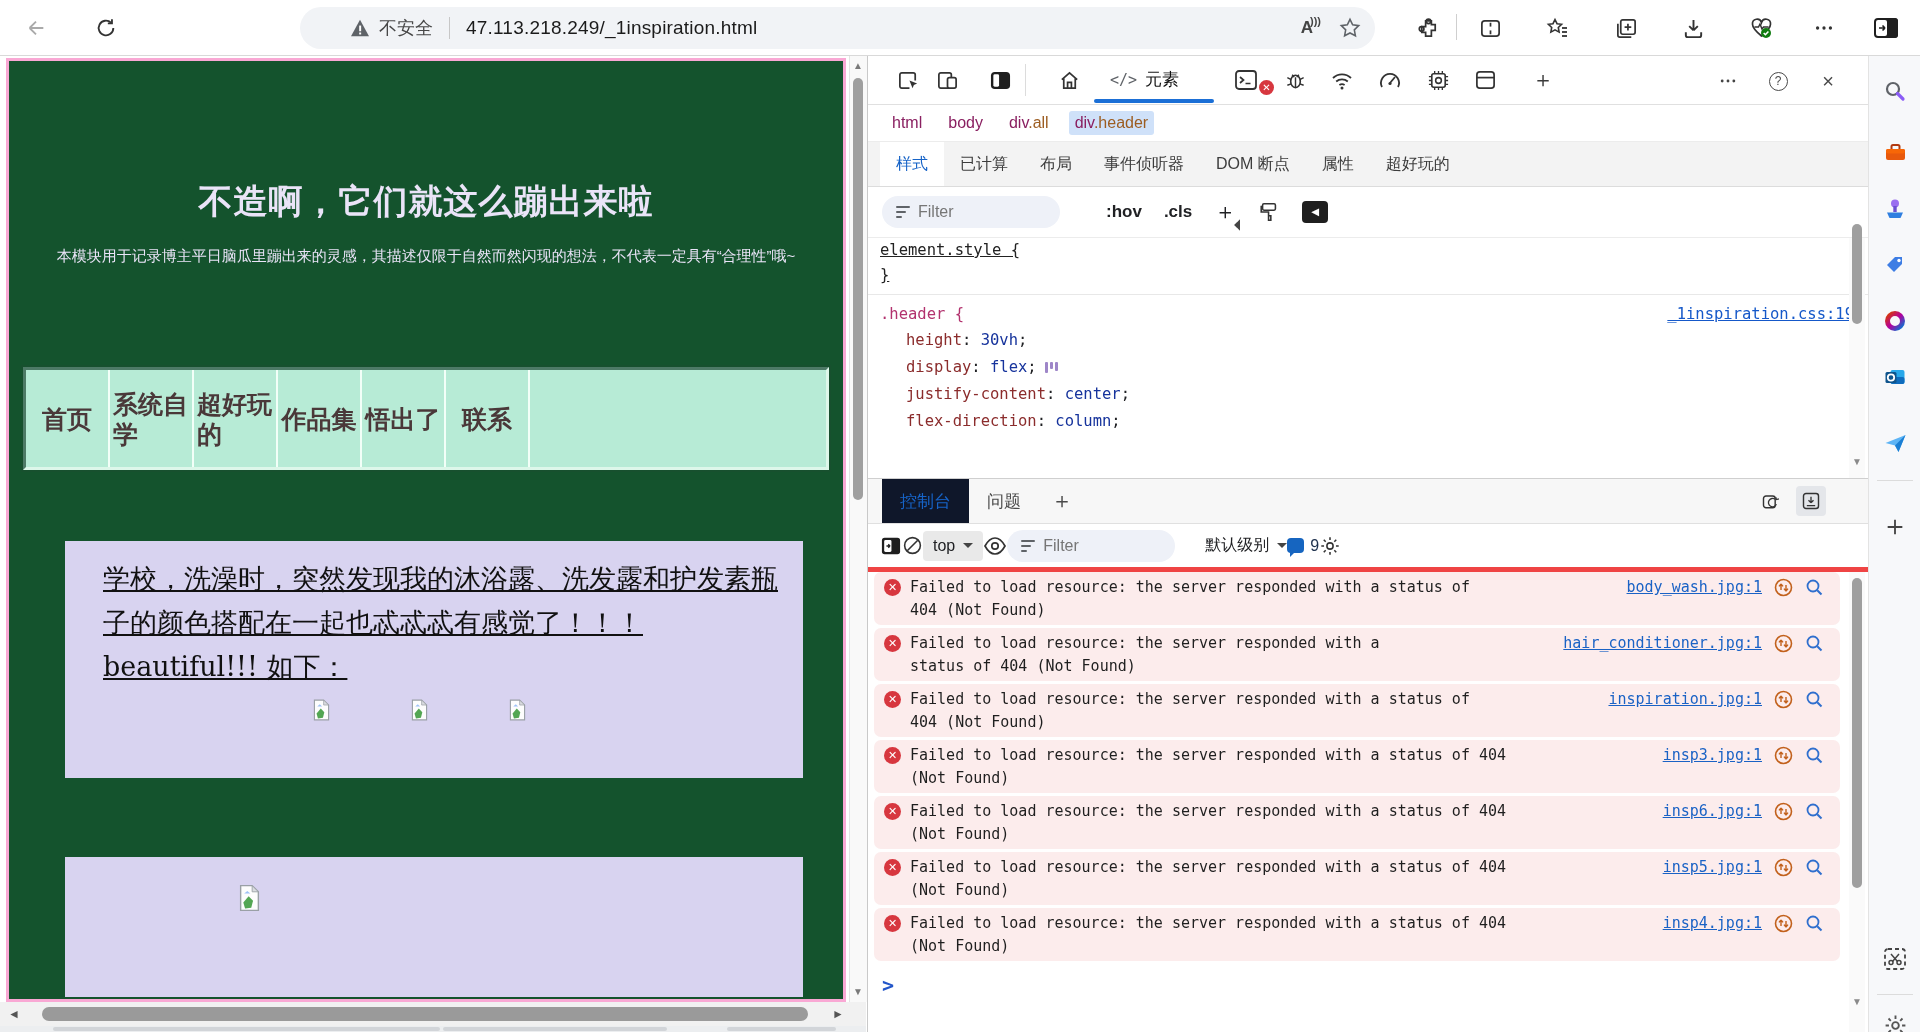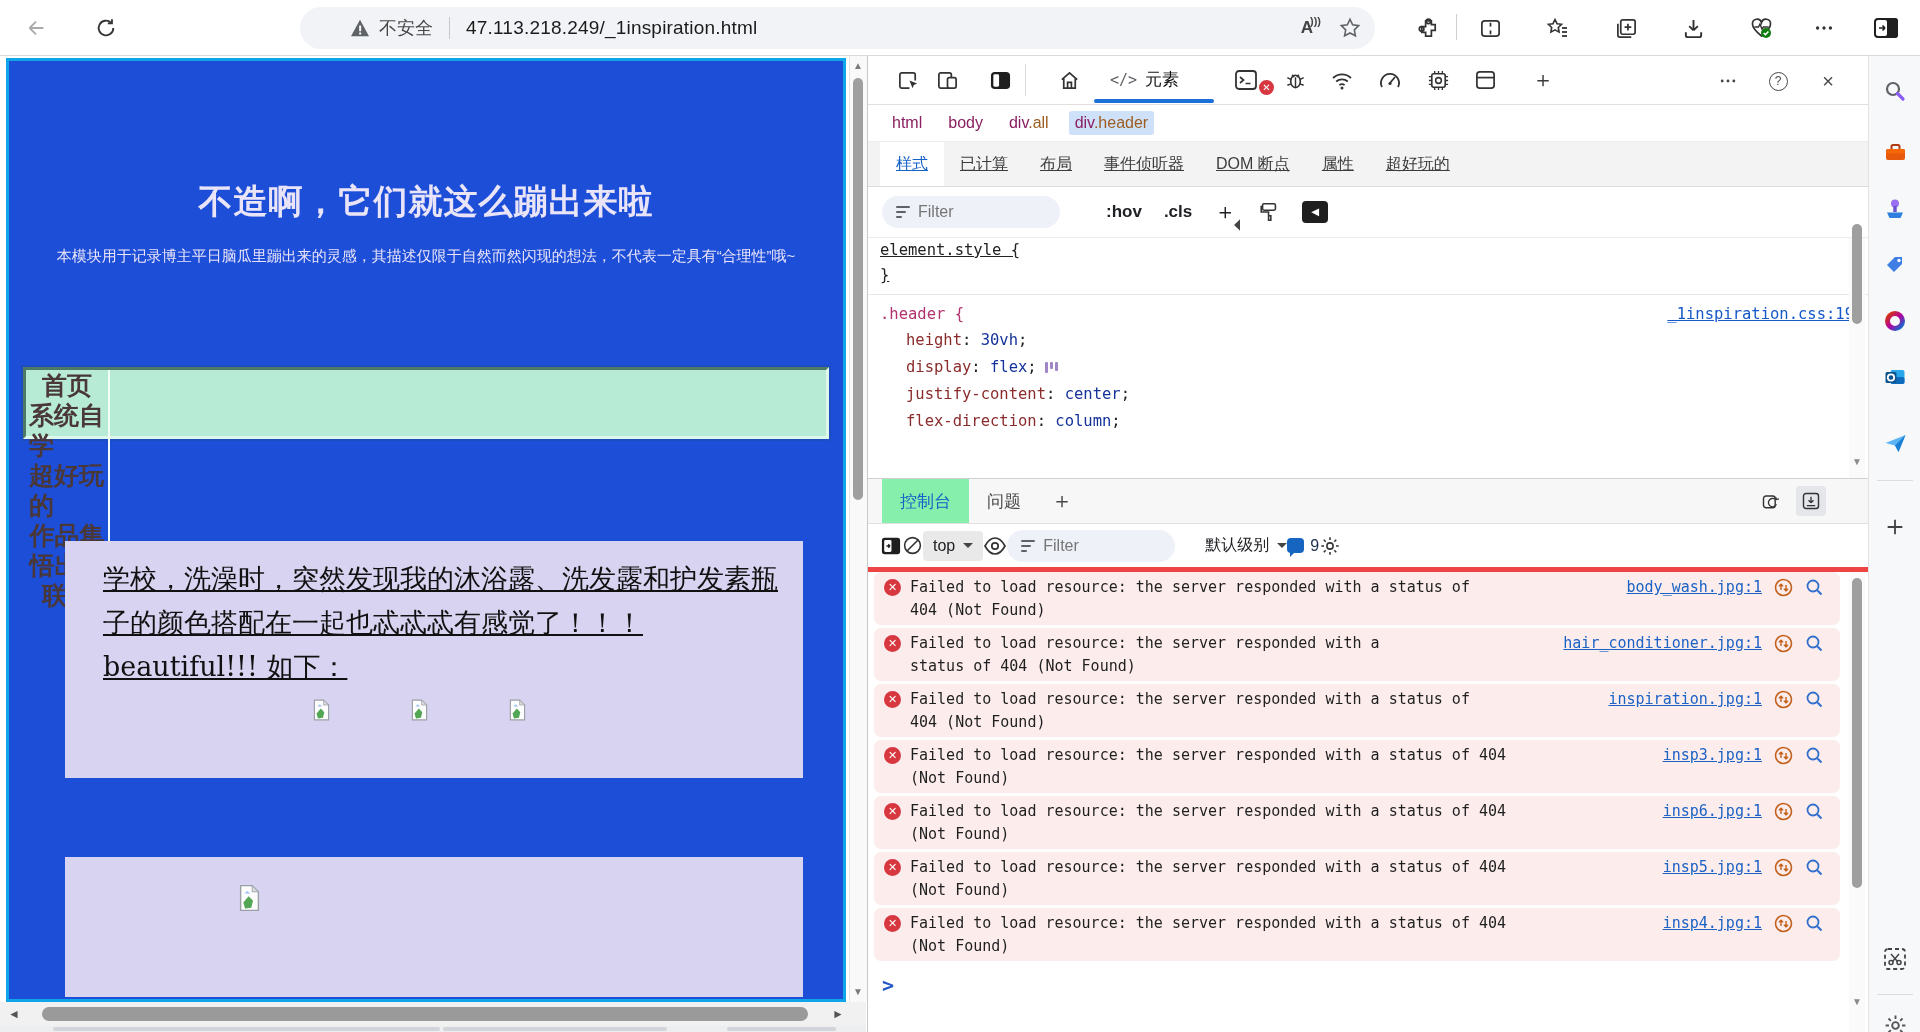--- a/index.html
+++ b/index.html
@@ -17,28 +17,28 @@
   .warn-tri{width:20px;height:18px;margin-left:36px;flex:none;}
   .sec-label{font-size:18px;color:#474747;margin-left:9px;}
   .pill-div{width:1px;height:22px;background:#c7c7c7;margin:0 16px;}
   .url-text{font-size:19px;color:#1b1b1b;letter-spacing:.2px;}
   .pill-right{margin-left:auto;display:flex;align-items:center;gap:26px;color:#444;}
   .read-aloud{font-size:17px;font-weight:bold;position:relative;}
   .read-aloud i{position:absolute;right:-8px;top:-3px;font-style:normal;font-size:11px;}
 
   
   .left-pane{position:absolute;left:0;top:56px;width:866px;height:976px;background:#fff;}
-  .webpage{position:absolute;left:6px;top:2px;width:840px;height:944px;background:#1d4ed8;
-           border:3px solid #0ea5e9;box-sizing:border-box;overflow:hidden;}
+  .webpage{position:absolute;left:6px;top:2px;width:840px;height:944px;background:#14532d;
+           border:3px solid #f9a8d4;box-sizing:border-box;overflow:hidden;}
   .pg-head{position:absolute;left:0;top:0;width:100%;text-align:center;color:#eae4f8;}
   .pg-title{margin-top:118px;font-size:34px;font-weight:bold;letter-spacing:1px;}
   .pg-sub{margin-top:22px;font-size:15px;font-weight:normal;}
-  .pg-nav{position:absolute;left:14px;right:14px;top:306px;height:72px;background:#b7ebd6;
+  .pg-nav{position:absolute;left:14px;right:14px;top:306px;height:103px;background:#b7ebd6;
           border:3px solid;border-color:#4d7a66 #ddf7ea #ddf7ea #4d7a66;box-sizing:border-box;
-          box-shadow:0 0 0 2px #27413624;display:flex;align-items:stretch;flex-direction:column;}
+          box-shadow:0 0 0 2px #27413624;display:flex;align-items:stretch;}
   .nav-cell{width:84px;flex:none;display:flex;align-items:center;justify-content:center;
             border-right:2px solid #f2fff8;color:#4a3839;font-size:25px;font-weight:bold;
             line-height:30px;text-align:left;word-break:break-all;padding:0 3px;box-sizing:border-box;cursor:pointer;}
   .nav-fill{flex:1;}
   .lav-box{position:absolute;background:#d8d3f0;}
   .box1{left:56px;top:480px;width:738px;height:237px;}
   .box2{left:56px;top:796px;width:738px;height:140px;}
   .hand{font-family:"DejaVu Serif",serif;color:#111;font-size:27px;line-height:44px;text-decoration:underline;}
   .box1-text{position:absolute;left:38px;top:16px;}
   .bimg{position:absolute;}
@@ -74,21 +74,21 @@
 
   .dt-crumbs{position:absolute;left:0;top:48px;width:100%;height:38px;border-bottom:1px solid #ececec;
              display:flex;align-items:center;padding-left:18px;box-sizing:border-box;font-size:16px;}
   .crumb{margin-right:14px;padding:3px 6px;border-radius:3px;cursor:pointer;}
   .crumb .ctag{color:#8a2061;}
   .crumb .ccls{color:#9c5c20;}
   .crumb.sel{background:#cfe1f9;}
 
   .dt-stabs{position:absolute;left:0;top:86px;width:100%;height:44px;background:#f3f3f3;
             border-bottom:1px solid #dcdcdc;display:flex;align-items:stretch;padding-left:12px;font-size:16px;}
-  .stab{display:flex;align-items:center;padding:0 16px;color:#3c3c3c;cursor:pointer;text-decoration:underline;}
+  .stab{display:flex;align-items:center;padding:0 16px;color:#3c3c3c;cursor:pointer;}
   .stab.active{background:#fff;color:#1663c7;}
 
   .dt-filter-row{position:absolute;left:0;top:130px;width:100%;height:52px;border-bottom:1px solid #ececec;
                  display:flex;align-items:center;gap:22px;padding-left:14px;box-sizing:border-box;}
   .pillbox{background:#eef1f8;border-radius:16px;height:32px;display:flex;align-items:center;
            padding:0 14px;color:#767676;font-size:16px;gap:8px;}
   .pillbox.wide{width:150px;}
   .funnel{display:inline-block;width:14px;}
   .funnel b{display:block;height:2px;background:#5f6368;margin:3px 0;border-radius:1px;}
   .funnel b:nth-child(1){width:14px}.funnel b:nth-child(2){width:10px}.funnel b:nth-child(3){width:6px}
@@ -113,21 +113,21 @@
   .hr-div{height:1px;background:#e8e8e8;margin:6px 0;}
   .flexbadge{display:inline-block;vertical-align:-2px;margin-left:7px;cursor:pointer;}
 
   .dt-scroll{position:absolute;width:16px;background:#fafafa;}
   .dt-thumb{position:absolute;left:3px;width:10px;border-radius:5px;background:#9f9f9f;}
 
   .dt-ctabs{position:absolute;left:0;top:422px;width:100%;height:46px;background:#f7f7f7;
             border-top:1px solid #cfcfcf;border-bottom:1px solid #e0e0e0;display:flex;align-items:stretch;
             padding-left:14px;box-sizing:border-box;font-size:17px;}
   .ctab{display:flex;align-items:center;padding:0 18px;color:#4a4a4a;cursor:pointer;}
-  .ctab.active{background:#86efac;color:#1663c7;}
+  .ctab.active{background:#0f172a;color:#1663c7;}
   .ctab-plus{display:flex;align-items:center;font-size:22px;color:#4a4a4a;padding:0 12px;cursor:pointer;}
   .ctab-right{position:absolute;top:8px;height:30px;display:flex;align-items:center;justify-content:center;
               width:30px;color:#3c3c3c;cursor:pointer;border-radius:4px;}
   .pressed{background:#e4e6ea;}
 
   .dt-ctools{position:absolute;left:0;top:468px;width:100%;height:48px;border-bottom:5px solid #ef4444;
              display:flex;align-items:center;padding-left:12px;box-sizing:border-box;}
   .ctx-pill{background:#e9e9e9;border-radius:4px;height:30px;display:flex;align-items:center;gap:8px;
             padding:0 10px;font-size:16px;color:#202124;cursor:pointer;}
   .caret{width:0;height:0;border:5px solid transparent;border-top-color:#444;margin-top:5px;}

